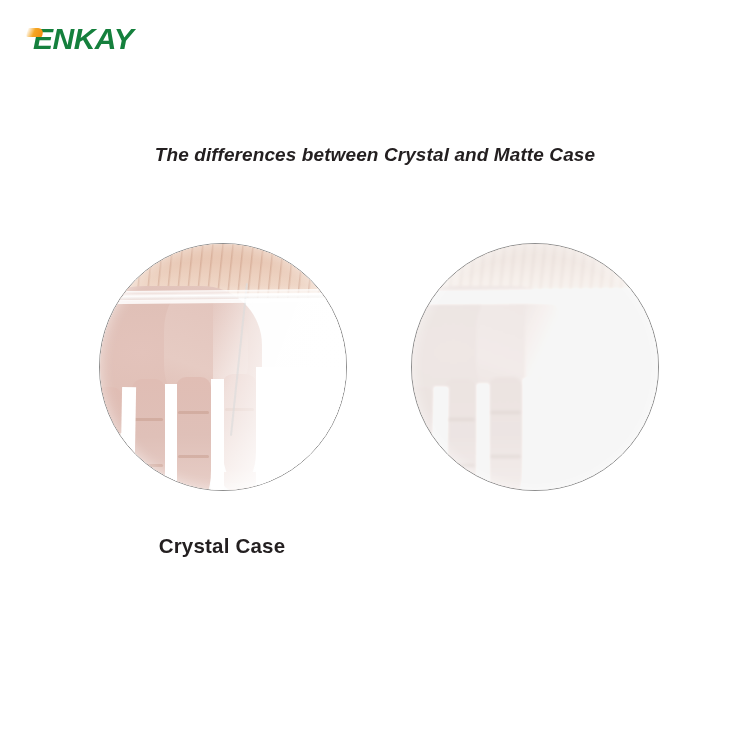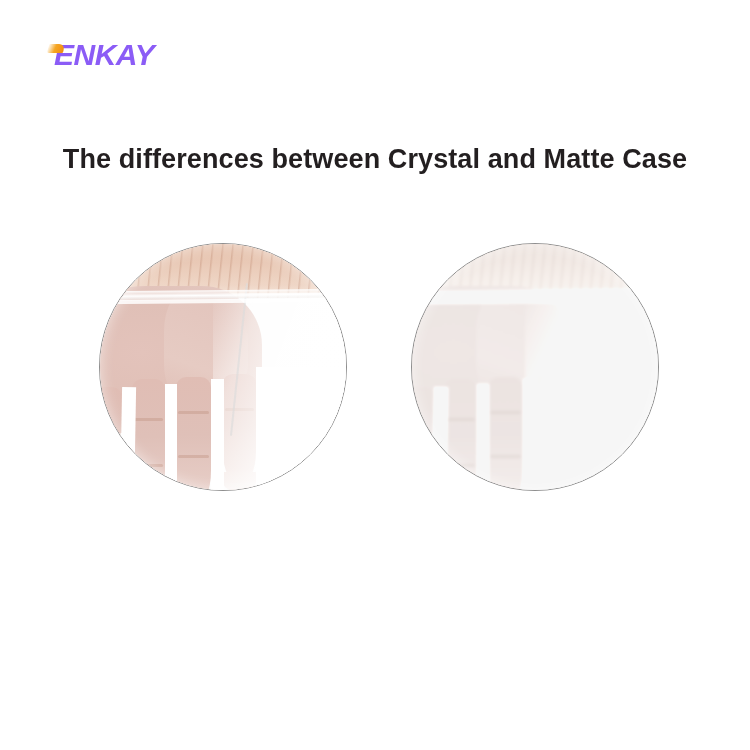--- a/index.html
+++ b/index.html
@@ -12,53 +12,53 @@
     background: #ffffff;
     font-family: "Liberation Sans", sans-serif;
     overflow: hidden;
     position: relative;
   }
 
   
   .brand {
     position: absolute;
     left: 33px;
-    top: 40px;
+    top: 24px;
     font-family: "Liberation Sans", sans-serif;
     font-size: 30px;
     font-weight: 700;
     font-style: italic;
     letter-spacing: -0.5px;
-    color: #8b5cf6;
+    color: #15803d;
     line-height: 1;
     user-select: none;
-    margin-left: 21px;
   }
   .brand .swoosh {
     position: absolute;
     left: -6px;
     top: 4px;
     width: 16px;
     height: 9px;
     background: linear-gradient(100deg, rgba(242,140,15,0) 0%, #F5A623 45%, #F28C0F 100%);
     transform: skewX(-14deg);
     border-radius: 1px 6px 1px 2px;
   }
 
   
   .title {
     position: absolute;
     left: 0;
     right: 0;
     top: 144px;
     text-align: center;
-    font-size: 27px;
+    font-size: 19px;
     font-weight: 700;
     color: #231f20;
     letter-spacing: 0.1px;
+    font-style: italic;
   }
 
   
   .circle-row {
     position: absolute;
     left: 0;
     top: 243px;
     width: 750px;
     height: 248px;
   }
@@ -334,13 +334,14 @@
       <div class="case-edge"></div>
       <div class="case-edge2"></div>
     </div>
     <div class="matte-overlay"></div>
     <div class="vignette"></div>
   </div>
 
 </div>
 
 <div class="captions">
+  <div class="caption left">Crystal Case</div>
 </div>
 
 </body></html>

